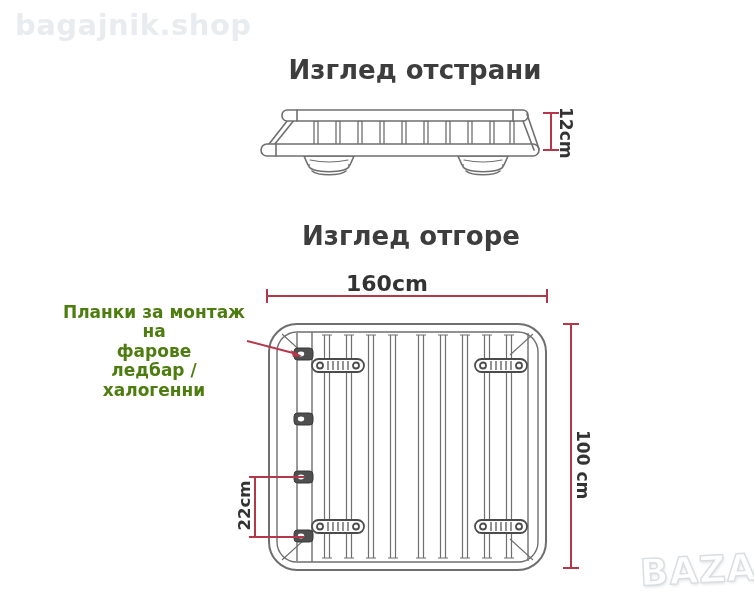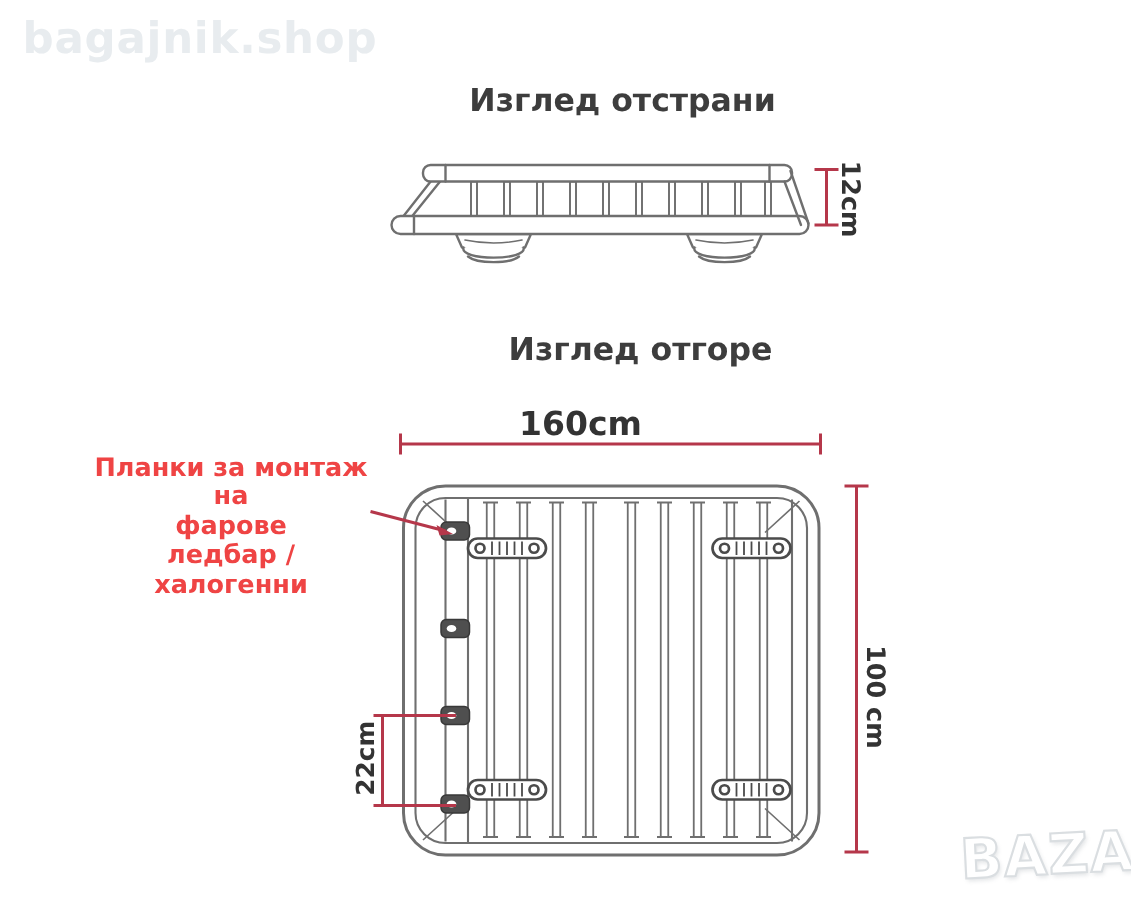--- a/index.html
+++ b/index.html
@@ -5,32 +5,32 @@
   html,body{margin:0;padding:0;}
   body{
     width:754px;height:600px;background:#ffffff;overflow:hidden;position:relative;
     font-family:"DejaVu Sans","Liberation Sans",sans-serif;
   }
   .abs{position:absolute;}
   .wm-shop{
     left:15px;top:8px;font-size:29px;font-weight:700;color:#e8ecef;letter-spacing:.5px;
   }
   .title{
-    text-align:center;font-size:21px;font-weight:600;color:#3d3d3d;white-space:nowrap;
+    text-align:center;font-size:26px;font-weight:600;color:#3d3d3d;white-space:nowrap;
   }
   .title-side{left:265px;top:55px;width:300px;}
-  .title-top{left:277px;top:221px;width:300px;}
+  .title-top{left:261px;top:221px;width:300px;}
   .dim{color:#333333;font-weight:600;white-space:nowrap;}
   .dim-160{left:346px;top:271px;width:100px;text-align:left;font-size:22px;}
   .dim-12{left:556px;top:107px;writing-mode:vertical-rl;font-size:17px;}
   .dim-100{left:573px;top:430px;writing-mode:vertical-rl;font-size:17px;}
   .dim-22{left:212px;top:496px;width:64px;text-align:center;transform:rotate(-90deg);font-size:16.5px;}
   .annotation{
     left:58px;top:303px;width:192px;text-align:center;
-    font-size:17px;font-weight:600;color:#ef4444;line-height:1.14;
+    font-size:17px;font-weight:600;color:#4d7c0f;line-height:1.14;
   }
   .wm-logo{
     left:640px;top:548px;font-size:37px;font-weight:700;color:#ffffff;
     letter-spacing:1px;transform:rotate(-3deg);
     -webkit-text-stroke:1.4px #dadee1;
     text-shadow:1px 2px 3px rgba(190,195,200,.45);
   }
   svg{position:absolute;left:0;top:0;}
 </style>
 </head>

